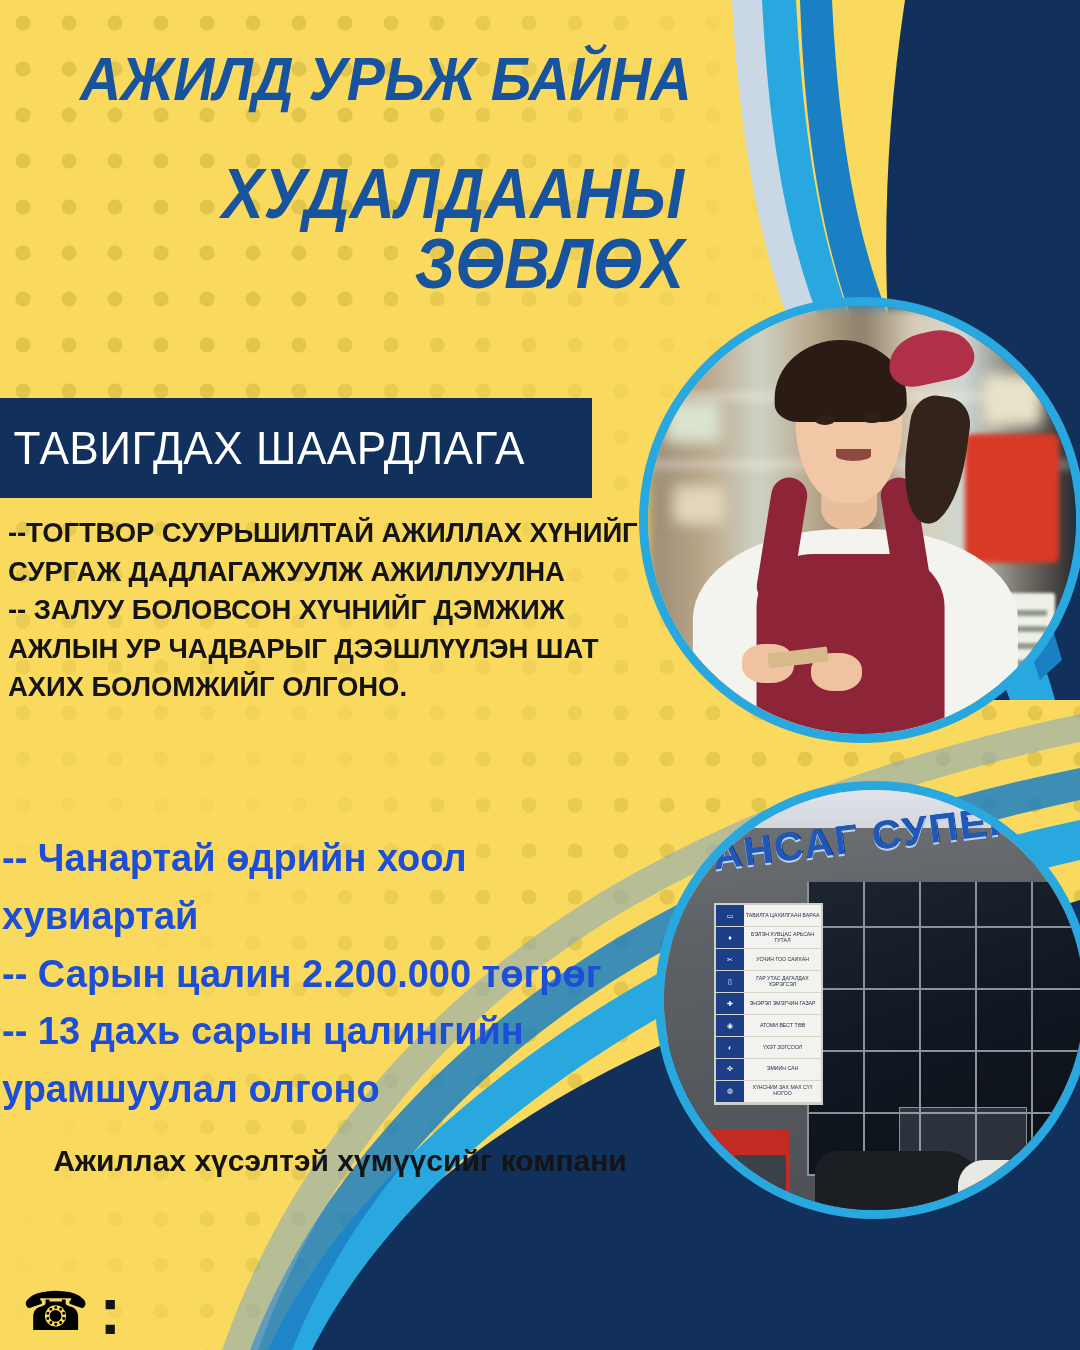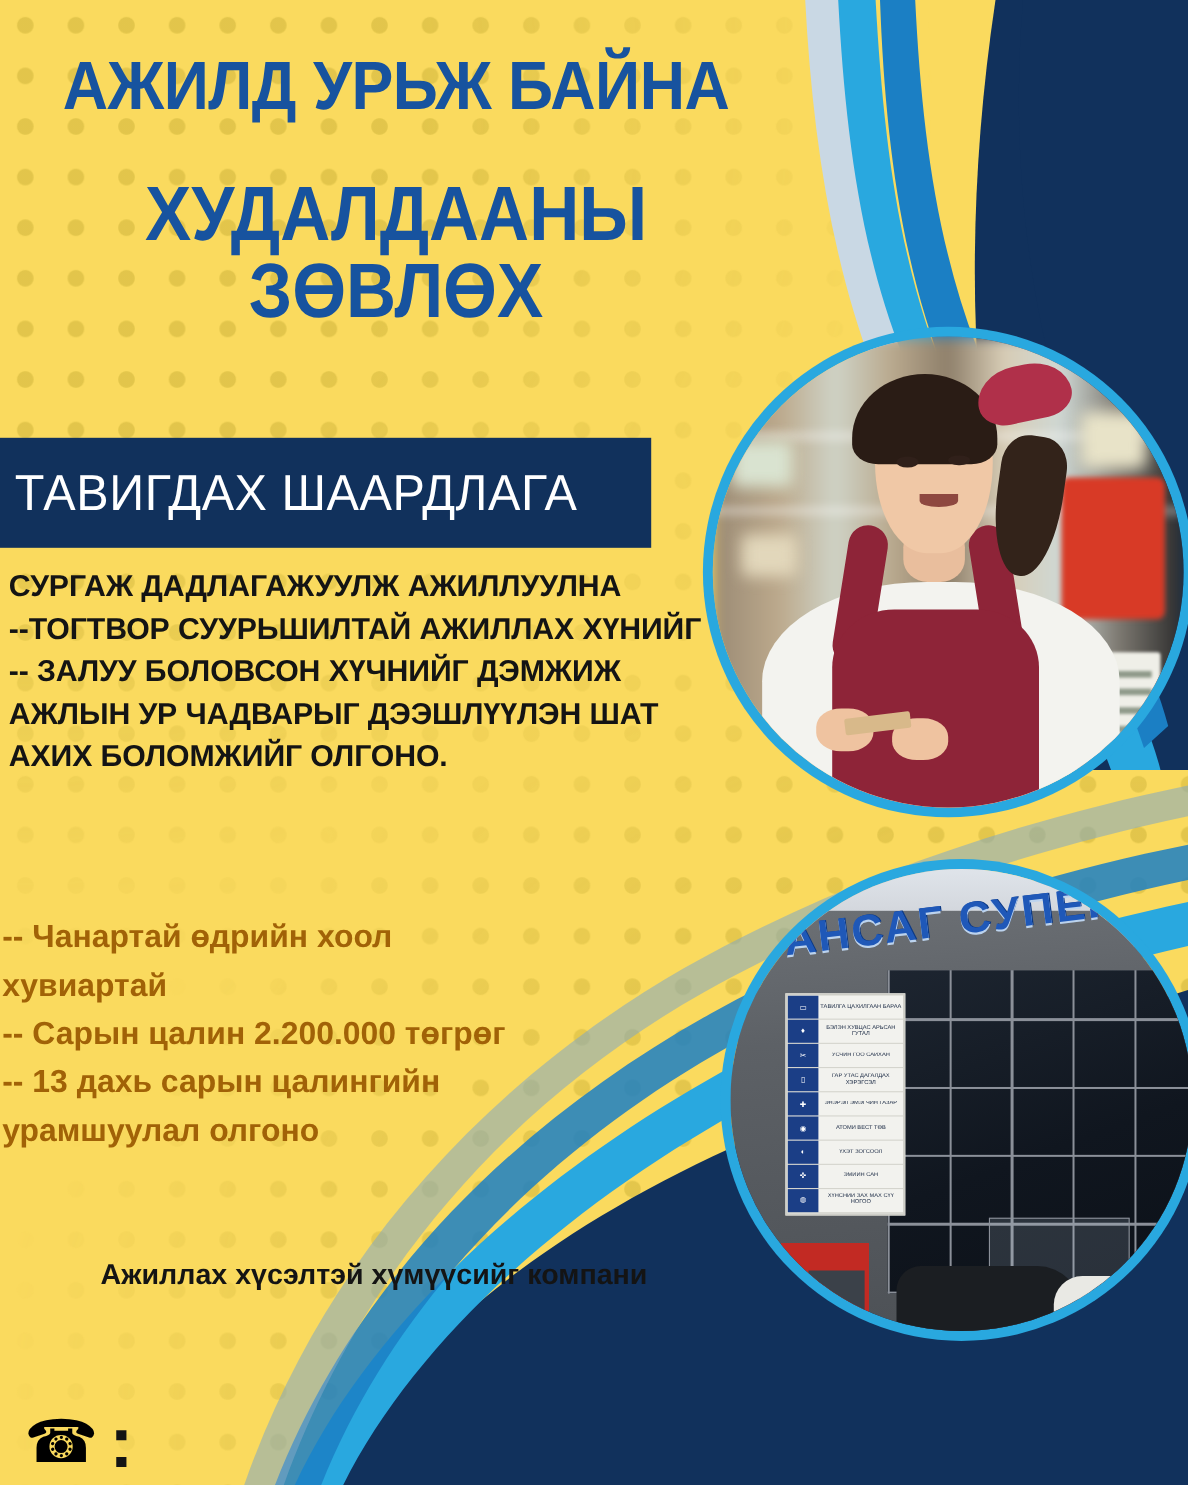--- a/index.html
+++ b/index.html
@@ -41,22 +41,23 @@
     pointer-events: none;
   }
   .deco svg { display: block; width: 1080px; height: 1350px; }
 
   
   .headline {
     position: absolute;
     left: 0;
     top: 48px;
     width: 720px;
-    text-align: center;
+    text-align: right;
     z-index: 6;
+    font-style: italic;
   }
   .headline .l1 {
     font-size: 62px;
     font-weight: 700;
     letter-spacing: -0.5px;
     color: #17539F;
     line-height: 1.0;
     transform: scaleX(0.92);
     transform-origin: center;
     white-space: nowrap;
@@ -115,36 +116,36 @@
   }
   .req-body div { white-space: nowrap; }
 
   
   .ben-body {
     position: absolute;
     left: 2px;
     top: 830px;
     width: 660px;
     z-index: 6;
-    color: #a16207;
-    font-size: 29px;
+    color: #1d4ed8;
+    font-size: 38px;
     font-weight: 700;
     line-height: 1.52;
   }
 
   
   .invite {
     position: absolute;
     left: 20px;
     top: 1140px;
     width: 640px;
     text-align: center;
     z-index: 6;
     color: #141414;
-    font-size: 26px;
+    font-size: 30px;
     font-weight: 700;
     line-height: 1.42;
   }
 
   
   .phone-row {
     position: absolute;
     left: 22px;
     top: 1278px;
     display: flex;
@@ -394,22 +395,22 @@
   <div class="headline">
     <div class="l1">АЖИЛД УРЬЖ БАЙНА</div>
     <div class="l2">ХУДАЛДААНЫ</div>
     <div class="l3">ЗӨВЛӨХ</div>
   </div>
 
   <div class="bar" id="bar-req">
     <span>ТАВИГДАХ ШААРДЛАГА</span>
   </div>
   <div class="req-body">
+    <div>--ТОГТВОР СУУРЬШИЛТАЙ АЖИЛЛАХ ХҮНИЙГ</div>
     <div>СУРГАЖ ДАДЛАГАЖУУЛЖ АЖИЛЛУУЛНА</div>
-    <div>--ТОГТВОР СУУРЬШИЛТАЙ АЖИЛЛАХ ХҮНИЙГ</div>
     <div>-- ЗАЛУУ БОЛОВСОН ХҮЧНИЙГ ДЭМЖИЖ</div>
     <div>АЖЛЫН УР ЧАДВАРЫГ ДЭЭШЛҮҮЛЭН ШАТ</div>
     <div>АХИХ БОЛОМЖИЙГ ОЛГОНО.</div>
   </div>
 
   <div class="ben-body">
     <div>-- Чанартай өдрийн хоол</div>
     <div>хувиартай</div>
     <div>-- Сарын цалин 2.200.000 төгрөг</div>
     <div>-- 13 дахь сарын цалингийн</div>

